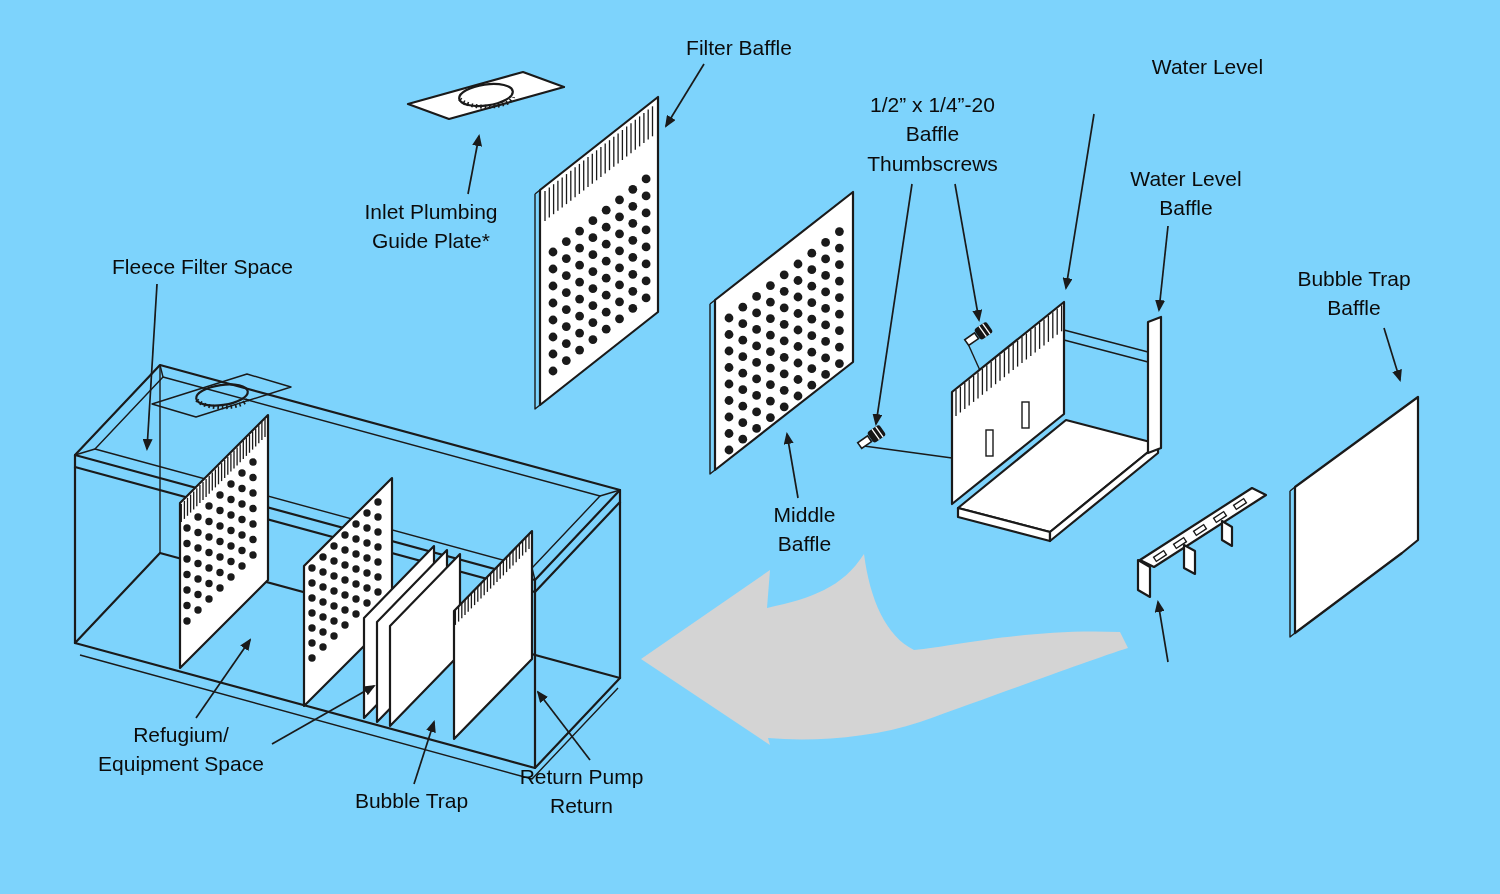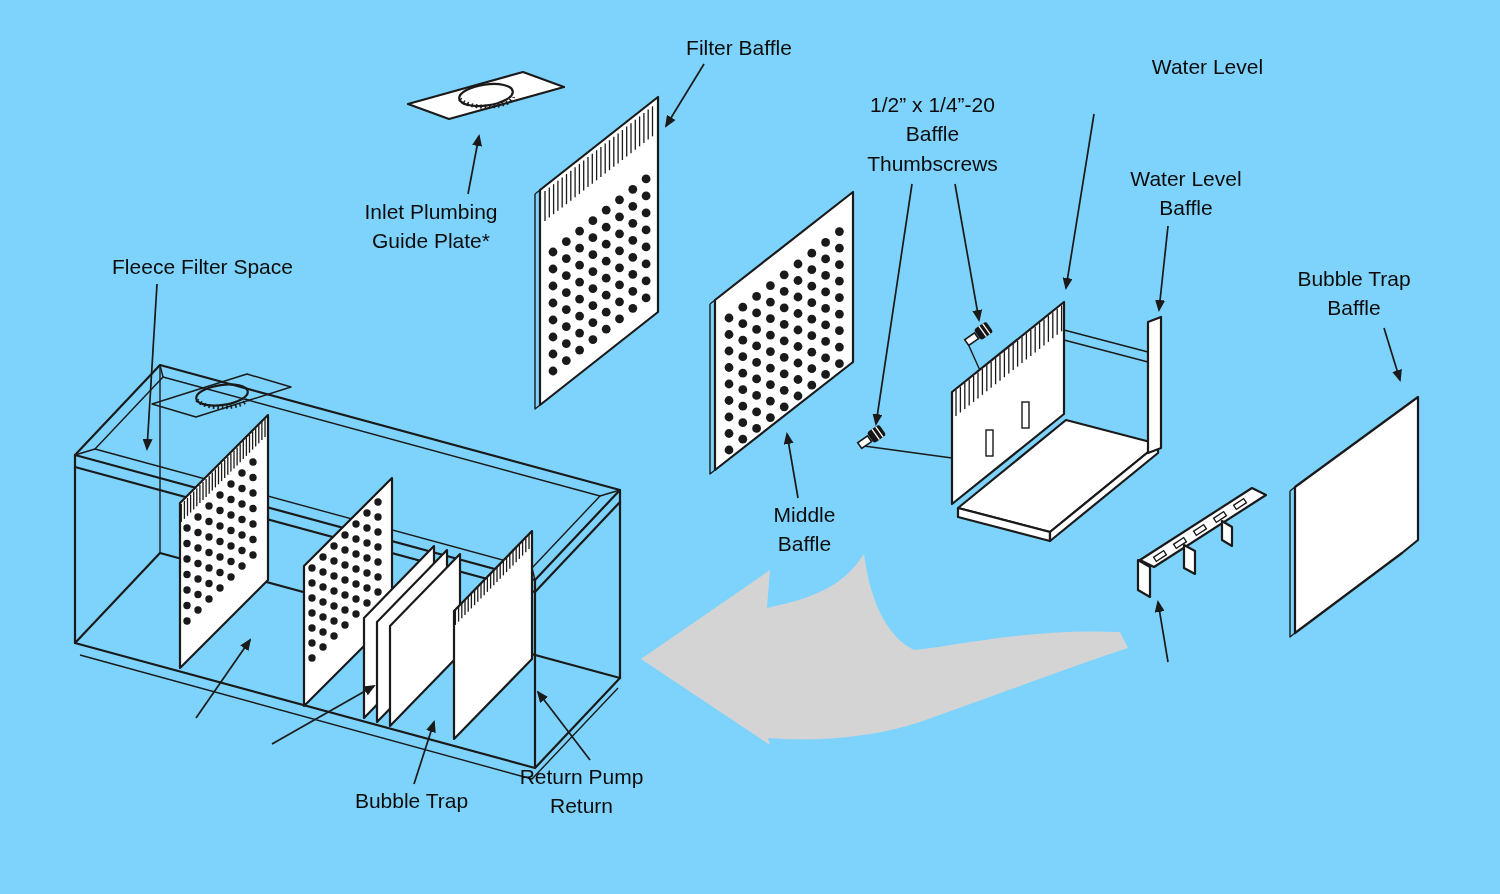--- a/index.html
+++ b/index.html
@@ -533,20 +533,24 @@
   <span>Baffle</span>
 </div>
 <div class="lbl" style="left:1284px;top:264px;width:140px">
   <span>Bubble Trap</span>
   <span>Baffle</span>
 </div>
 <div class="lbl" style="left:752px;top:500px;width:105px">
   <span>Middle</span>
   <span>Baffle</span>
 </div>
+<div class="lbl" style="left:76px;top:720px;width:210px">
+  <span>Refugium/</span>
+  <span>Equipment Space</span>
+</div>
 <div class="lbl" style="left:344px;top:786px;width:135px">
   <span>Bubble Trap</span>
 </div>
 <div class="lbl" style="left:504px;top:762px;width:155px">
   <span>Return Pump</span>
   <span>Return</span>
 </div>
 
 </div>
 

